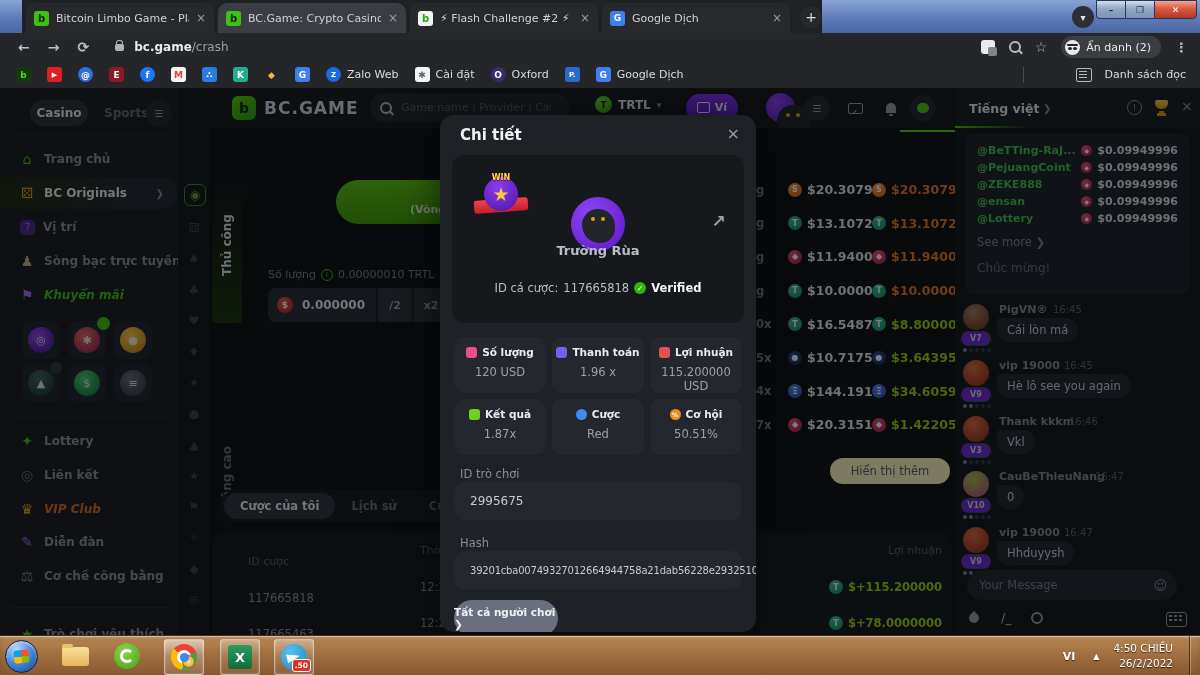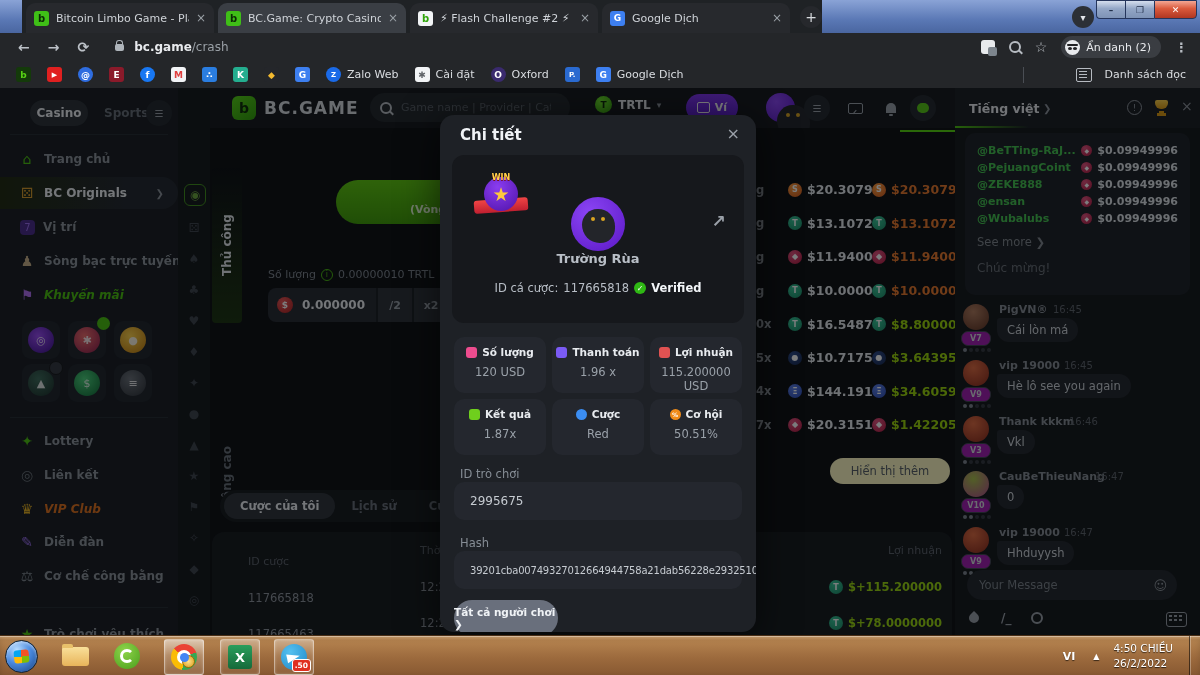--- a/index.html
+++ b/index.html
@@ -171,21 +171,21 @@
   .c11{width:11px;height:11px;font-size:6px;}
   .see-more{margin-top:8px;color:#81878e;font-size:11.5px;}
   .congrats{margin-top:12px;color:#696f77;font-size:12px;}
   .msg{position:absolute;left:6px;width:233px;height:52px;}
   .msg-av{position:absolute;left:2px;top:2px;width:26px;height:26px;border-radius:50%;}
   .av1{background:radial-gradient(circle at 40% 30%,#b07a5c,#5c3020);}
   .av2{background:radial-gradient(circle at 40% 30%,#e06a40,#8a2a1a);}
   .av3{background:radial-gradient(circle at 40% 30%,#e06a40,#8a2a1a);}
   .av4{background:radial-gradient(circle at 40% 30%,#a8c04a,#b04a8a);}
   .av5{background:radial-gradient(circle at 40% 30%,#e06a40,#8a2a1a);}
-  .vbadge{position:absolute;left:0;top:29px;width:28px;height:13px;border-radius:7px;background:#a21caf;border:1px solid #404650;color:#d7dbe0;font-size:8px;font-weight:bold;display:flex;align-items:center;justify-content:center;}
+  .vbadge{position:absolute;left:0;top:29px;width:28px;height:13px;border-radius:7px;background:#6d28d9;border:1px solid #404650;color:#d7dbe0;font-size:8px;font-weight:bold;display:flex;align-items:center;justify-content:center;}
   .vdots{position:absolute;left:2px;top:46px;display:flex;gap:2px;}
   .vdots i{width:4px;height:4px;border-radius:50%;background:#33383f;}
   .vdots i.on{background:#7d848d;}
   .msg-name{position:absolute;left:38px;top:1px;font-size:11px;font-weight:bold;color:#878d94;}
   .msg-time{position:absolute;top:2px;font-size:10px;color:#5e646b;}
   .msg-bubble{position:absolute;left:36px;top:16px;max-width:185px;background:#23272d;border-radius:3px 12px 12px 12px;padding:5px 10px;color:#ccd1d7;font-size:11.5px;white-space:nowrap;}
   .chat-inputwrap{position:absolute;left:12px;top:482px;width:210px;height:30px;border-radius:15px;background:#22262c;display:flex;align-items:center;padding:0 10px;box-sizing:border-box;}
   .chat-inputwrap input{flex:1;background:transparent;border:none;outline:none;color:#ccd1d7;font-size:11.5px;font-family:inherit;}
   .chat-inputwrap input::placeholder{color:#7b828a;}
   .smiley{color:#8d939b;font-size:13px;}
@@ -203,21 +203,21 @@
   .m-card{position:absolute;left:12px;top:40px;width:292px;height:168px;background:#16181c;border-radius:12px;}
   .winbadge{position:absolute;left:26px;top:18px;width:46px;height:46px;}
   .wb-rib{position:absolute;left:-4px;top:26px;width:54px;height:13px;background:linear-gradient(#f04545,#c01f30);border-radius:3px;transform:rotate(-4deg);}
   .wb-circle{position:absolute;left:6px;top:4px;width:34px;height:34px;border-radius:50%;background:radial-gradient(circle at 40% 30%,#8a3df0,#4f12a8);display:flex;align-items:center;justify-content:center;}
   .wb-star{color:#ffc93c;font-size:19px;line-height:1;}
   .wb-win{position:absolute;left:0;top:0;width:46px;text-align:center;color:#ffd24a;font-size:8px;font-weight:bold;text-shadow:0 1px 0 #7a1010;}
   .m-share{position:absolute;right:18px;top:56px;color:#9aa0a8;font-size:17px;font-weight:bold;}
   .m-avatar{position:absolute;left:119px;top:42px;width:54px;height:54px;border-radius:50%;background:radial-gradient(circle at 35% 30%,#8b45f5,#5a17c4);}
   .m-avatar:before{content:"";position:absolute;left:11px;top:12px;width:33px;height:34px;background:#23252a;border-radius:48% 52% 45% 55%;}
   .m-avatar:after{content:"";position:absolute;left:20px;top:20px;width:4px;height:4px;border-radius:50%;background:#d9a422;box-shadow:10px 0 0 #d9a422;}
-  .m-name{position:absolute;left:0;top:96px;width:100%;text-align:center;color:#b9bfc7;font-size:13px;font-weight:bold;}
+  .m-name{position:absolute;left:0;top:88px;width:100%;text-align:center;color:#b9bfc7;font-size:13px;font-weight:bold;}
   .m-idrow{position:absolute;left:0;top:126px;width:100%;display:flex;align-items:center;justify-content:center;gap:5px;font-size:11.5px;color:#b9bfc7;}
   .shield{width:12px;height:12px;border-radius:50%;background:#2fb814;color:#fff;font-size:8px;display:flex;align-items:center;justify-content:center;}
   .verif{color:#f2f5f8;font-weight:bold;}
   .m-time{position:absolute;left:0;top:146px;width:100%;text-align:center;color:#6f757d;font-size:10.5px;}
   .stats{position:absolute;left:14px;top:222px;width:288px;display:grid;grid-template-columns:1fr 1fr 1fr;gap:6px;}
   .stat{height:56px;background:#24272e;border-radius:10px;text-align:center;padding-top:9px;box-sizing:border-box;}
   .st-l{display:flex;align-items:center;justify-content:center;gap:5px;font-size:10.5px;font-weight:bold;color:#e8ebef;}
   .st-ic{width:11px;height:11px;border-radius:3px;flex:none;display:flex;align-items:center;justify-content:center;font-size:6px;color:#fff;}
   .ic-pink{background:#ed4c8e;}.ic-purple{background:#7b5bf5;}.ic-red{background:#e05252;}
   .ic-green{background:#6fcf1d;}.ic-blue{background:#3b8df2;border-radius:50%;}.ic-orange{background:#f08c1a;border-radius:50%;}
@@ -243,21 +243,21 @@
   .chrome:before{content:"";position:absolute;left:6px;top:6px;width:14px;height:14px;border-radius:50%;background:#fff;}
   .chrome:after{content:"";position:absolute;left:8.5px;top:8.5px;width:9px;height:9px;border-radius:50%;background:#4285f4;}
   .ccoin{position:absolute;right:2px;bottom:2px;width:11px;height:11px;border-radius:50%;background:radial-gradient(#ffe28a,#d89a18);border:1px solid #9a6a0a;}
   .excel{width:24px;height:24px;border-radius:3px;background:linear-gradient(#2a9e5c,#156a3a);color:#fff;font-weight:bold;font-size:13px;display:flex;align-items:center;justify-content:center;}
   .tg{width:26px;height:26px;border-radius:50%;background:radial-gradient(circle at 35% 30%,#54c0f0,#1e88c8);position:relative;}
   .tg:before{content:"";position:absolute;left:6px;top:9px;width:0;height:0;border-left:13px solid #fff;border-top:4px solid transparent;border-bottom:5px solid transparent;transform:rotate(-12deg);}
   .tgbadge{position:absolute;right:-4px;bottom:-2px;background:#e03020;color:#fff;font-size:7.5px;font-weight:bold;border-radius:3px;padding:1px 2px;border:1px solid #fff;}
   .tray{position:absolute;right:0;top:0;height:40px;display:flex;align-items:center;}
   .tr-vi{color:#fff;font-size:11px;font-weight:bold;text-shadow:0 1px 1px rgba(0,0,0,.6);margin-right:18px;}
   .tr-up{color:#fff;font-size:8px;text-shadow:0 1px 1px rgba(0,0,0,.6);margin-right:14px;}
-  .clock{text-align:left;color:#fff;font-size:10.5px;line-height:1.45;text-shadow:0 1px 1px rgba(0,0,0,.7);margin-right:16px;}
+  .clock{text-align:right;color:#fff;font-size:10.5px;line-height:1.45;text-shadow:0 1px 1px rgba(0,0,0,.7);margin-right:16px;}
   .showdesk{width:10px;height:40px;border-left:1px solid rgba(0,0,0,.55);box-shadow:inset 1px 0 0 rgba(255,255,255,.3);}
 </style>
 </head>
 <body>
 
 <div class="screen">
 
   <div class="titlebar">
     <div class="tabstrip-bg"></div>
 
@@ -667,21 +667,21 @@
           <span class="rain-name">@ZEKE888</span>
           <span class="coin c11 coin-trx">◆</span>
           <span class="rain-amt">$0.09949996</span>
         </div>
         <div class="rain-row">
           <span class="rain-name">@ensan</span>
           <span class="coin c11 coin-trx">◆</span>
           <span class="rain-amt">$0.09949996</span>
         </div>
         <div class="rain-row">
-          <span class="rain-name">@Wubalubs</span>
+          <span class="rain-name">@Lottery</span>
           <span class="coin c11 coin-trx">◆</span>
           <span class="rain-amt">$0.09949996</span>
         </div>
         <div class="see-more">See more ❯</div>
         <div class="congrats">Chúc mừng!</div>
       </div>
 
       <div class="msg" style="top:214px">
         <span class="msg-av av1"></span>
         <span class="vbadge">V7</span>

